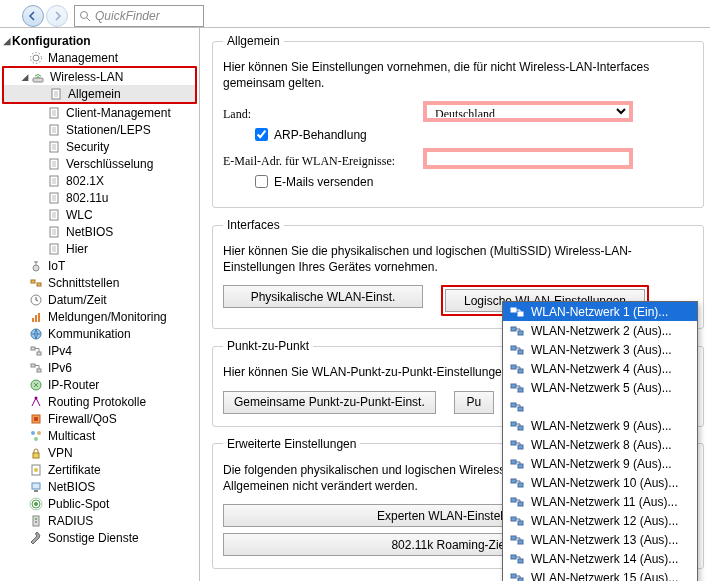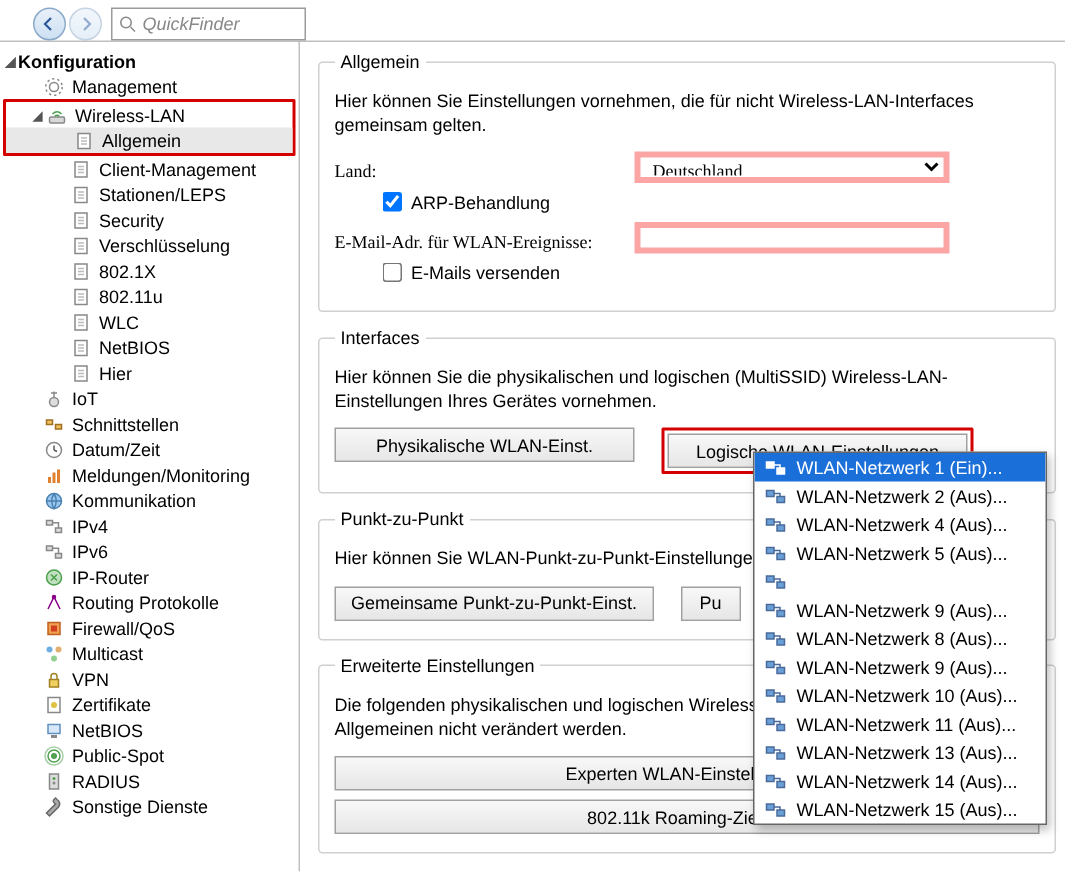--- a/index.html
+++ b/index.html
@@ -627,20 +627,30 @@
           <span>WLAN-Netzwerk 2 (Aus)...</span>
         </div>
         <div class="dropdown-row">
           <span class="ico">
             <svg class="i-generic" viewBox="0 0 14 14">
               <rect x="1" y="3" width="5" height="4" fill="#6aa0d8" stroke="#4a6a9a"></rect>
               <rect x="8" y="7" width="5" height="4" fill="#6aa0d8" stroke="#4a6a9a"></rect>
               <path d="M6 5 L10 5 L10 7" stroke="#4a6a9a" fill="none"></path>
             </svg>
           </span>
+          <span>WLAN-Netzwerk 3 (Aus)...</span>
+        </div>
+        <div class="dropdown-row">
+          <span class="ico">
+            <svg class="i-generic" viewBox="0 0 14 14">
+              <rect x="1" y="3" width="5" height="4" fill="#6aa0d8" stroke="#4a6a9a"></rect>
+              <rect x="8" y="7" width="5" height="4" fill="#6aa0d8" stroke="#4a6a9a"></rect>
+              <path d="M6 5 L10 5 L10 7" stroke="#4a6a9a" fill="none"></path>
+            </svg>
+          </span>
           <span>WLAN-Netzwerk 4 (Aus)...</span>
         </div>
         <div class="dropdown-row">
           <span class="ico">
             <svg class="i-generic" viewBox="0 0 14 14">
               <rect x="1" y="3" width="5" height="4" fill="#6aa0d8" stroke="#4a6a9a"></rect>
               <rect x="8" y="7" width="5" height="4" fill="#6aa0d8" stroke="#4a6a9a"></rect>
               <path d="M6 5 L10 5 L10 7" stroke="#4a6a9a" fill="none"></path>
             </svg>
           </span>
@@ -697,20 +707,30 @@
         </div>
         <div class="dropdown-row">
           <span class="ico">
             <svg class="i-generic" viewBox="0 0 14 14">
               <rect x="1" y="3" width="5" height="4" fill="#6aa0d8" stroke="#4a6a9a"></rect>
               <rect x="8" y="7" width="5" height="4" fill="#6aa0d8" stroke="#4a6a9a"></rect>
               <path d="M6 5 L10 5 L10 7" stroke="#4a6a9a" fill="none"></path>
             </svg>
           </span>
           <span>WLAN-Netzwerk 11 (Aus)...</span>
+        </div>
+        <div class="dropdown-row">
+          <span class="ico">
+            <svg class="i-generic" viewBox="0 0 14 14">
+              <rect x="1" y="3" width="5" height="4" fill="#6aa0d8" stroke="#4a6a9a"></rect>
+              <rect x="8" y="7" width="5" height="4" fill="#6aa0d8" stroke="#4a6a9a"></rect>
+              <path d="M6 5 L10 5 L10 7" stroke="#4a6a9a" fill="none"></path>
+            </svg>
+          </span>
+          <span>WLAN-Netzwerk 12 (Aus)...</span>
         </div>
         <div class="dropdown-row">
           <span class="ico">
             <svg class="i-generic" viewBox="0 0 14 14">
               <rect x="1" y="3" width="5" height="4" fill="#6aa0d8" stroke="#4a6a9a"></rect>
               <rect x="8" y="7" width="5" height="4" fill="#6aa0d8" stroke="#4a6a9a"></rect>
               <path d="M6 5 L10 5 L10 7" stroke="#4a6a9a" fill="none"></path>
             </svg>
           </span>
           <span>WLAN-Netzwerk 13 (Aus)...</span>

